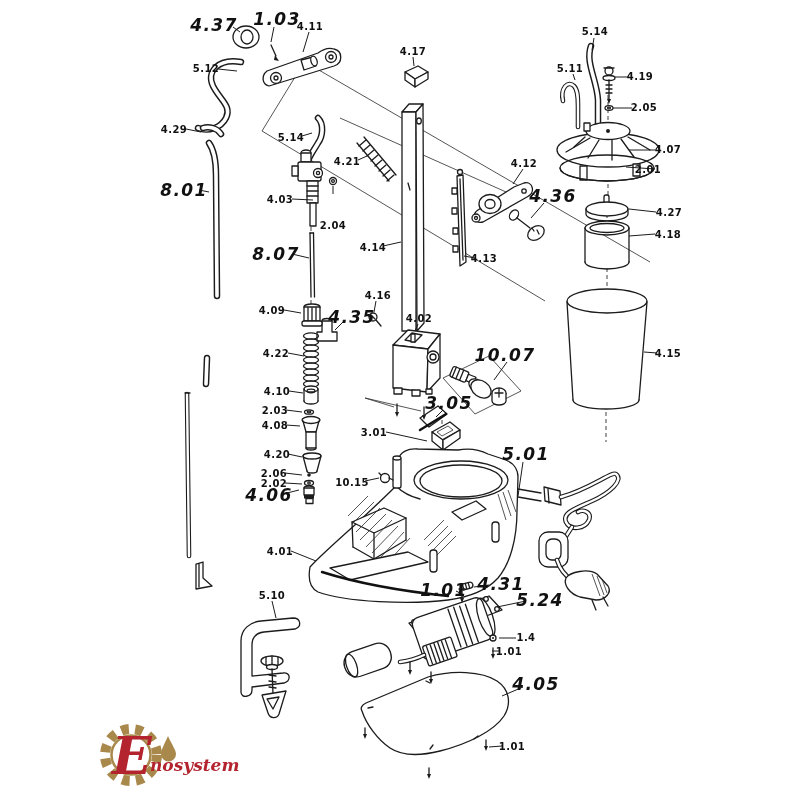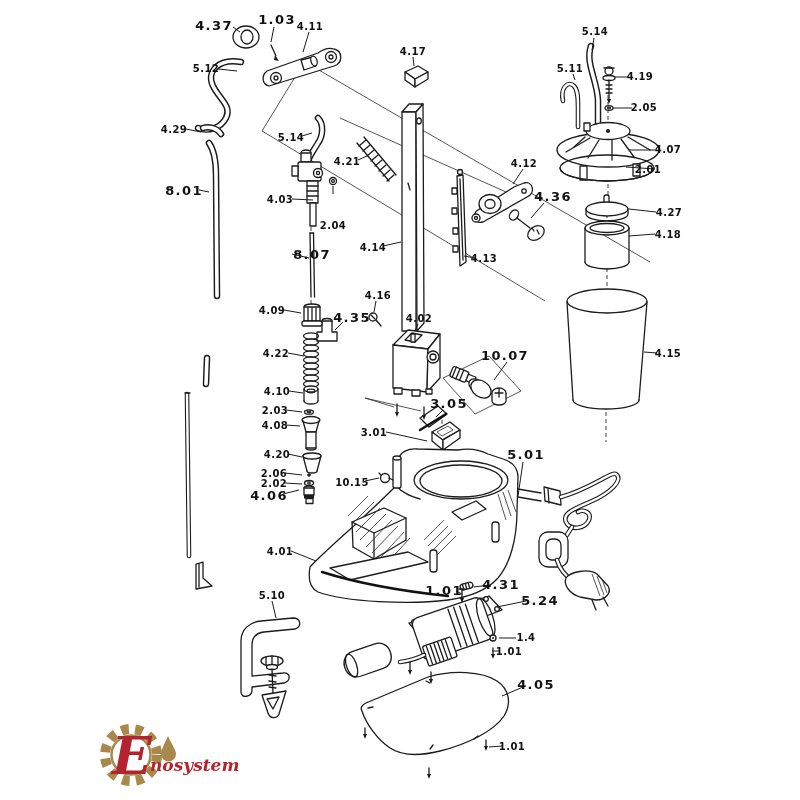--- a/index.html
+++ b/index.html
@@ -14,21 +14,21 @@
   .dash{stroke:#2a2a2a;stroke-width:0.9;fill:none;stroke-dasharray:4 3;}
   .fill{fill:#1c1c1c;stroke:none;}
   .t-out{stroke:#1c1c1c;stroke-width:6.5;fill:none;stroke-linecap:round;}
   .t-in {stroke:#ffffff;stroke-width:3.6;fill:none;stroke-linecap:round;}
   .t-out2{stroke:#1c1c1c;stroke-width:4.6;fill:none;stroke-linecap:round;}
   .t-in2 {stroke:#ffffff;stroke-width:2.4;fill:none;stroke-linecap:round;}
   .leader{stroke:#1c1c1c;stroke-width:1;}
   
   .part-label{position:absolute;transform:translate(-50%,-50%);font-weight:bold;
       font-size:10px;color:#111;letter-spacing:.4px;white-space:nowrap;}
-  .part-label.lg{font-size:13px;letter-spacing:1.4px;}
+  .part-label.lg{font-size:17px;letter-spacing:1.4px;font-style:italic;}
   
   .logo-e{font-family:"DejaVu Serif","Liberation Serif",serif;font-style:italic;font-weight:bold;}
   .logo-t{font-family:"DejaVu Serif","Liberation Serif",serif;font-style:italic;font-weight:bold;}
 </style>
 </head>
 <body>
 
 <div class="stage">
 
 <svg width="800" height="800" viewBox="0 0 800 800">
@@ -545,21 +545,21 @@
       <div class="part-label lg" style="left: 214px; top: 25px;">4.37</div>
       <div class="part-label lg" style="left: 277px; top: 19px;">1.03</div>
       <div class="part-label" style="left: 310px; top: 26px;">4.11</div>
       <div class="part-label" style="left: 206px; top: 68px;">5.12</div>
       <div class="part-label" style="left: 174px; top: 129px;">4.29</div>
       <div class="part-label lg" style="left: 184px; top: 190px;">8.01</div>
       <div class="part-label" style="left: 291px; top: 137px;">5.14</div>
       <div class="part-label" style="left: 347px; top: 161px;">4.21</div>
       <div class="part-label" style="left: 280px; top: 199px;">4.03</div>
       <div class="part-label" style="left: 333px; top: 201px; margin-top: 24px;">2.04</div>
-      <div class="part-label lg" style="left: 276px; top: 254px; margin-left: 36px;">8.07</div>
+      <div class="part-label lg" style="left: 276px; top: 254px;">8.07</div>
       <div class="part-label" style="left: 413px; top: 51px;">4.17</div>
       <div class="part-label" style="left: 373px; top: 247px;">4.14</div>
       <div class="part-label" style="left: 524px; top: 163px;">4.12</div>
       <div class="part-label lg" style="left: 553px; top: 196px;">4.36</div>
       <div class="part-label" style="left: 484px; top: 258px;">4.13</div>
       <div class="part-label" style="left: 595px; top: 31px;">5.14</div>
       <div class="part-label" style="left: 570px; top: 68px;">5.11</div>
       <div class="part-label" style="left: 640px; top: 76px;">4.19</div>
       <div class="part-label" style="left: 644px; top: 107px;">2.05</div>
       <div class="part-label" style="left: 668px; top: 149px;">4.07</div>

